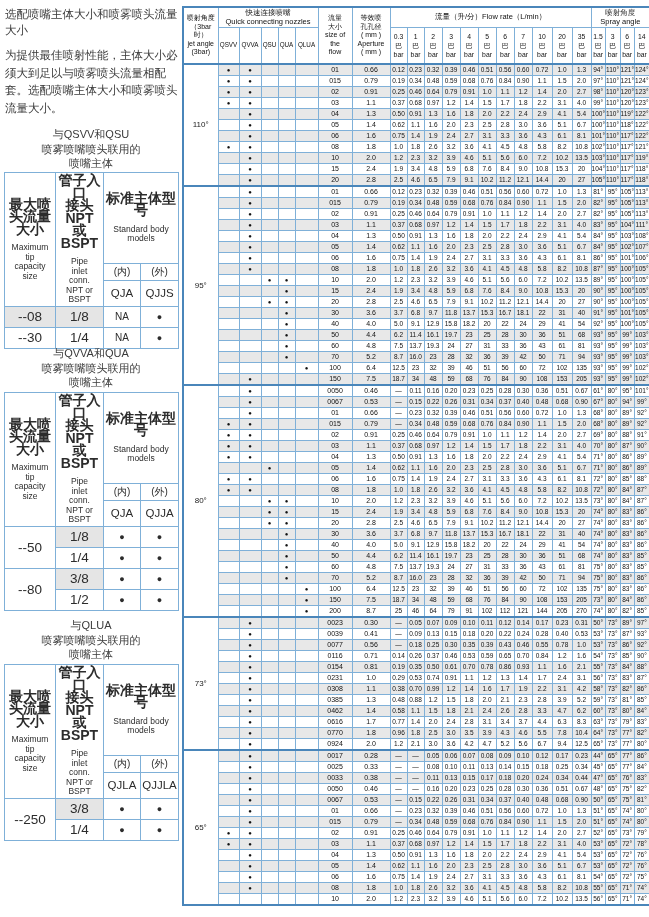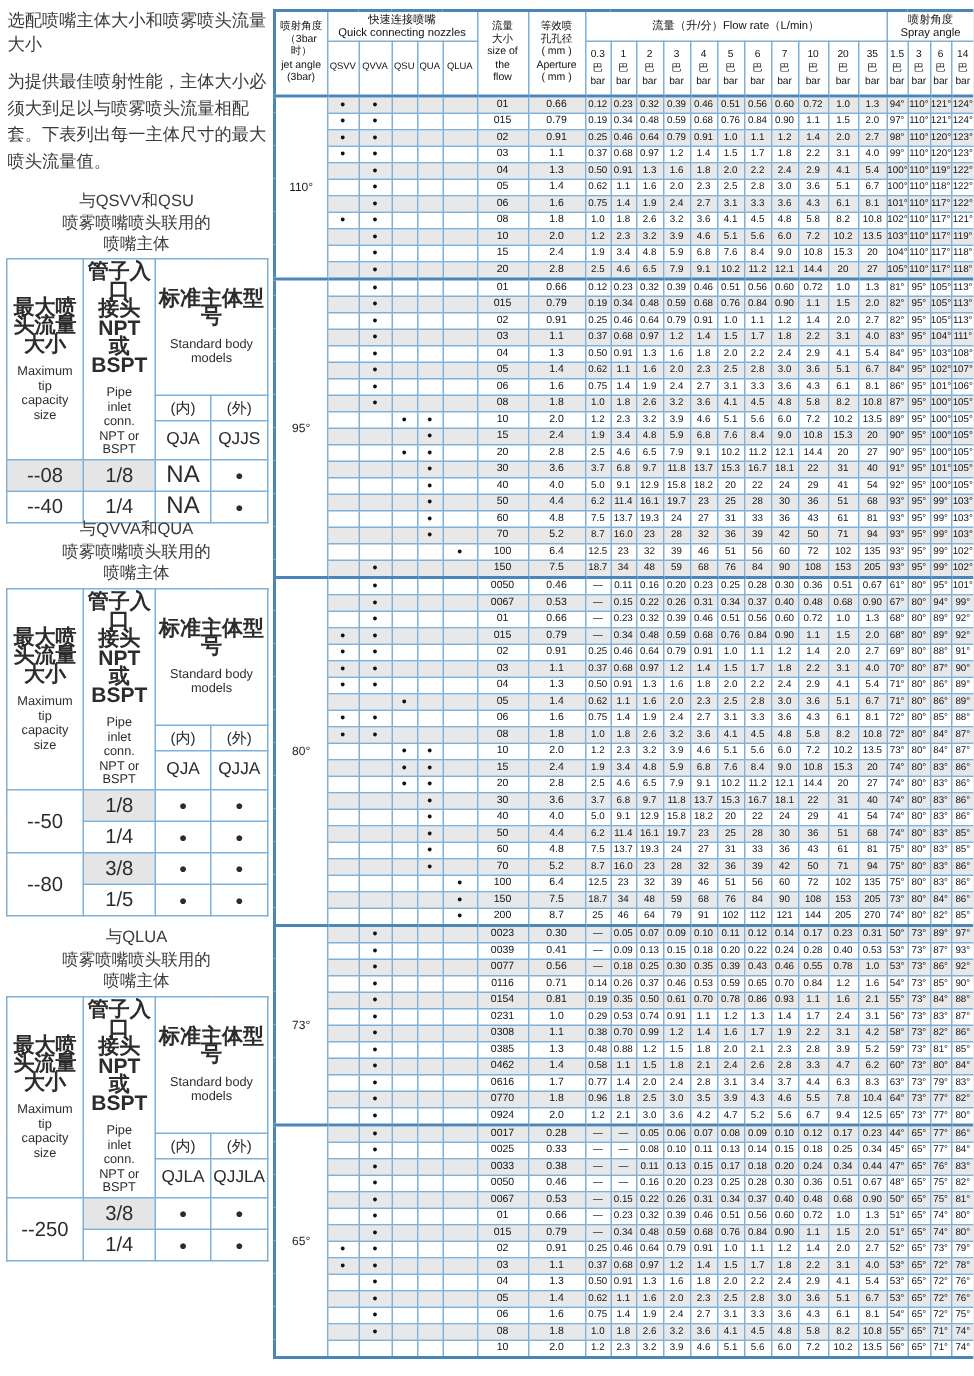--- a/index.html
+++ b/index.html
@@ -17,21 +17,21 @@
               color:#3a3a3a; white-space:pre-line; }
   .cap-1 { top:127px; } .cap-2 { top:346px; } .cap-3 { top:618px; }
   .sb-table { position:absolute; left:4px; border-collapse:collapse; table-layout:fixed; width:174px; background:#fff; }
   .tbl-1 { top:172px; } .tbl-2 { top:392px; } .tbl-3 { top:664px; }
   .sb-table th, .sb-table td { border:1px solid #7fb0d8; text-align:center; vertical-align:middle; padding:1px; color:#2c2c2c; }
   .sb-zh  { font-size:14px; font-weight:bold; line-height:12.5px; white-space:pre-line; }
   .sb-en  { font-size:8.5px;  font-weight:normal; line-height:9.5px; white-space:pre-line; margin-top:8px; }
   .sb-inout { font-size:10px; font-weight:normal; height:16px; }
   .sb-model { font-size:11.5px; font-weight:normal; height:26px; }
   .sb-size, .sb-pipe { font-size:13.5px; height:21px; }
-  .sb-na  { font-size:16px; }
+  .sb-na  { font-size:10px; }
   .sb-dot { font-size:9px; }
   .sb-table td.shade { background:#e5e5e5; }
 
   
   .main-table {
     position:absolute; left:182px; top:6px; width:467px;
     border-collapse:collapse; table-layout:fixed; background:#fff;
     border:2px solid #4a86ba;
   }
   .main-table th, .main-table td { border:1px solid #7fb0d8; padding:0; text-align:center; vertical-align:middle; }
@@ -46,21 +46,21 @@
   .main-table tbody tr.sec-start td, .main-table tbody tr.sec-start th { border-top:2px solid #4a86ba; }
   .main-table td.dot-cell { font-size:6px; }
   .main-table td.size-cell, .main-table td.aperture-cell { font-size:7px; }
 </style>
 </head>
 <body>
 
 <div class="page">
   <div class="sidebar">
     <div class="sb-title">选配喷嘴主体大小和喷雾喷头流量大小</div>
-    <div class="sb-para">为提供最佳喷射性能，主体大小必须大到足以与喷雾喷头流量相配套。下表列出每一主体尺寸的最大喷头流量值。</div>
+    <div class="sb-para">为提供最佳喷射性能，主体大小必须大到足以与喷雾喷头流量相配套。选配喷嘴主体大小和喷雾喷头流量大小。</div>
 
     <div class="sb-cap cap-1">与QSVV和QSU
 喷雾喷嘴喷头联用的
 喷嘴主体</div>
     <table class="sb-table tbl-1">
         <colgroup>
           <col style="width: 51px;">
           <col style="width: 48px;">
           <col style="width: 37px;">
           <col style="width: 38px;">
@@ -102,21 +102,21 @@
           </tr>
         </thead>
         <tbody>
           <tr>
             <td class="sb-size shade" rowspan="1">--08</td>
             <td class="sb-pipe shade">1/8</td>
             <td class="sb-na">NA</td>
             <td class="sb-dot">●</td>
           </tr>
           <tr>
-            <td class="sb-size" rowspan="1">--40</td>
+            <td class="sb-size" rowspan="1">--30</td>
             <td class="sb-pipe">1/4</td>
             <td class="sb-na">NA</td>
             <td class="sb-dot">●</td>
           </tr>
         </tbody>
       </table>
 
     <div class="sb-cap cap-2">与QVVA和QUA
 喷雾喷嘴喷头联用的
 喷嘴主体</div>
@@ -175,21 +175,21 @@
             <td class="sb-dot">●</td>
             <td class="sb-dot">●</td>
           </tr>
           <tr>
             <td class="sb-size" rowspan="2">--80</td>
             <td class="sb-pipe shade">3/8</td>
             <td class="sb-dot">●</td>
             <td class="sb-dot">●</td>
           </tr>
           <tr>
-            <td class="sb-pipe">1/5</td>
+            <td class="sb-pipe">1/2</td>
             <td class="sb-dot">●</td>
             <td class="sb-dot">●</td>
           </tr>
         </tbody>
       </table>
 
     <div class="sb-cap cap-3">与QLUA
 喷雾喷嘴喷头联用的
 喷嘴主体</div>
     <table class="sb-table tbl-3">

